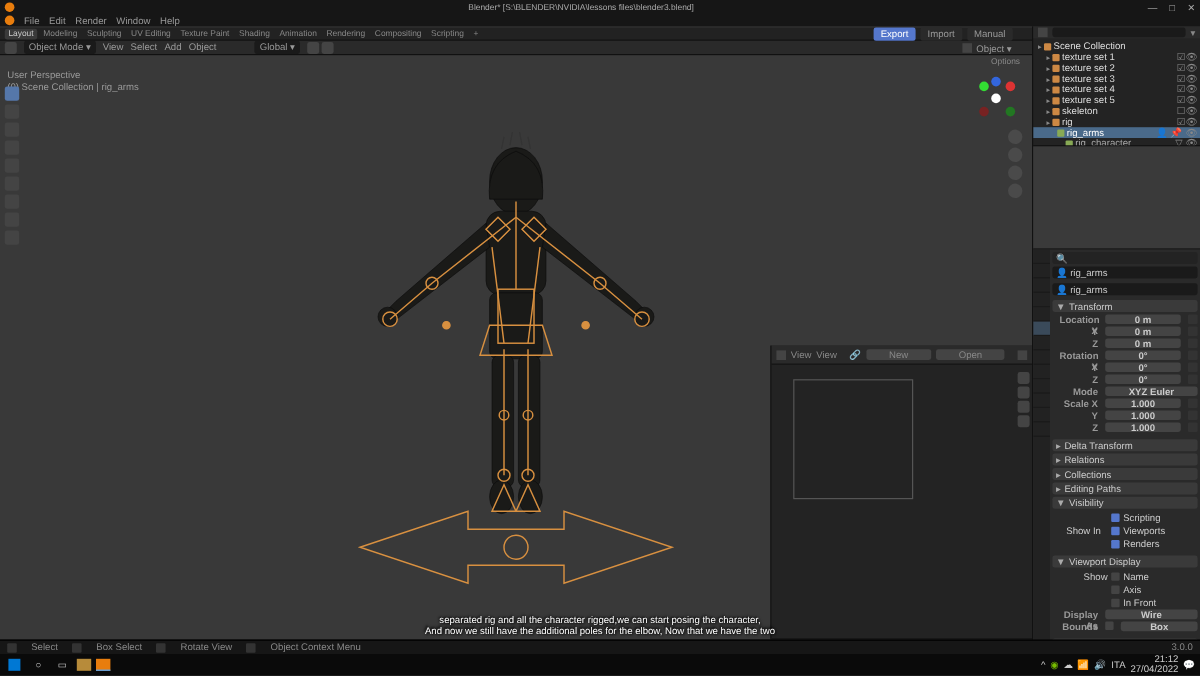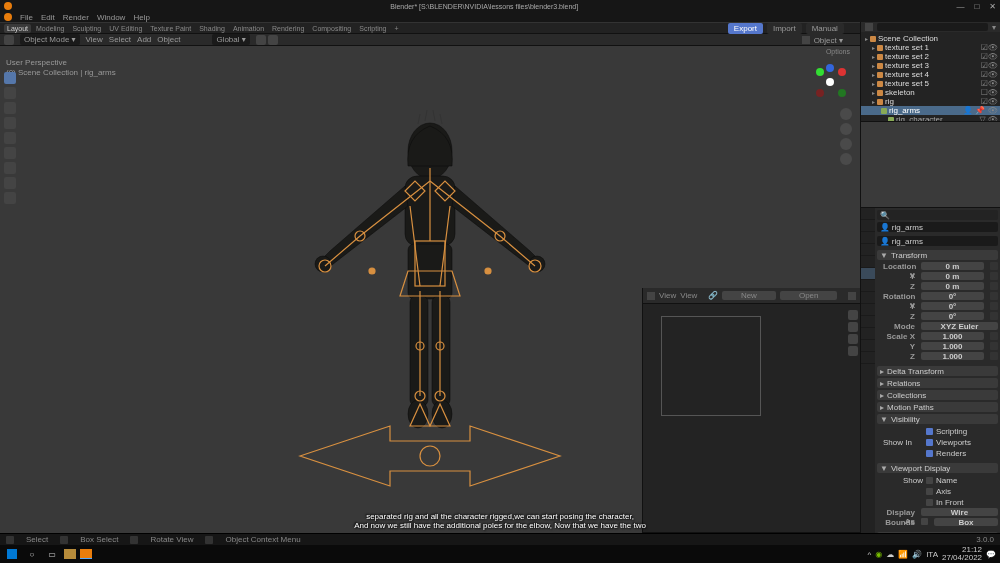--- a/index.html
+++ b/index.html
@@ -477,36 +477,36 @@
         </div>
       <div class="section">
           <div class="sec-hdr">
             <span class="tri">▸</span>
             <span>Collections</span>
           </div>
         </div>
       <div class="section">
           <div class="sec-hdr">
             <span class="tri">▸</span>
-            <span>Motion Paths</span>
+            <span>Editing Paths</span>
           </div>
         </div>
       <div class="section">
         <div class="sec-hdr">
             <span class="tri">▼</span>
             <span>Visibility</span>
           </div>
         <div class="sec-body">
           <div class="checkrow">
               <span style="width:40px"></span>
               <span class="ck on"></span>
               <span>Scripting</span>
             </div>
           <div class="checkrow">
-              <span class="lbl" style="width:40px;text-align:left">Show In</span>
+              <span class="lbl" style="width:40px;text-align:center">Show In</span>
               <span class="ck on"></span>
               <span>Viewports</span>
             </div>
           <div class="checkrow">
               <span style="width:40px"></span>
               <span class="ck on"></span>
               <span>Renders</span>
             </div>
         </div>
       </div>

